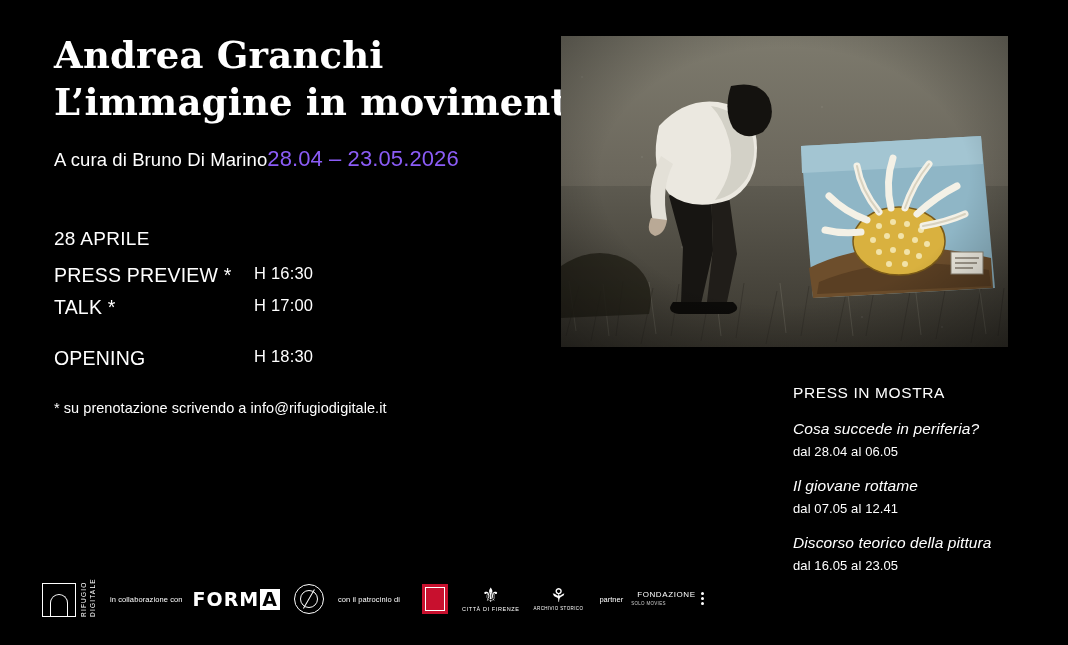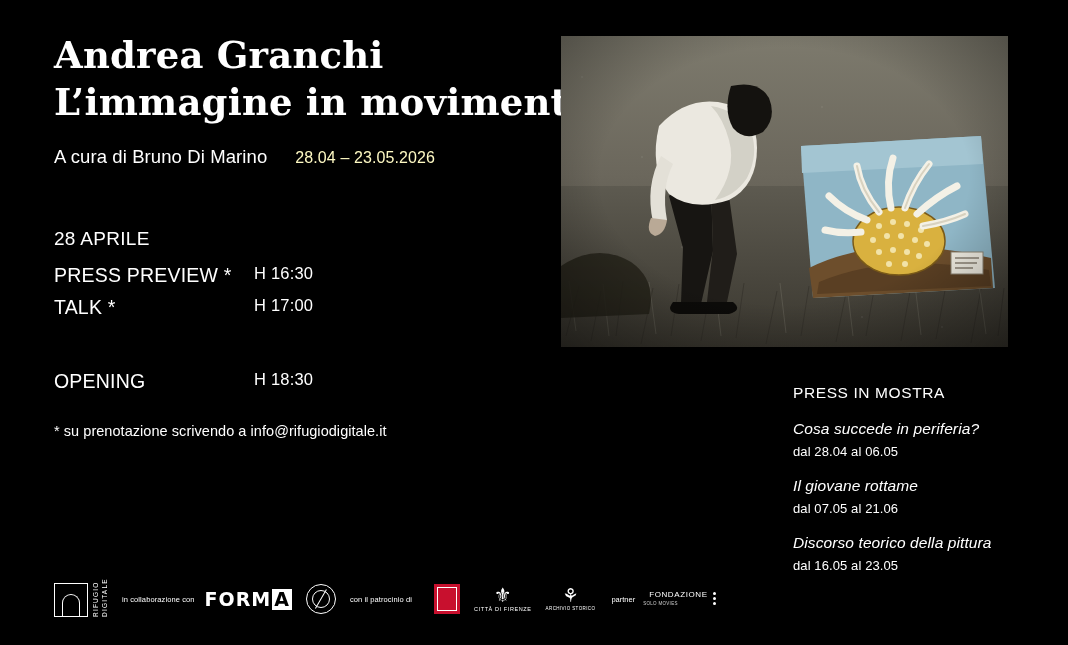--- a/index.html
+++ b/index.html
@@ -47,24 +47,23 @@
     width: 490px;
     display: flex;
     align-items: baseline;
   }
   .curator {
     font-size: 18.5px;
     letter-spacing: 0.1px;
     color: #ffffff;
   }
   .dates {
-    font-size: 16px;
+    font-size: 22px;
     letter-spacing: 0.1px;
-    color: #fef9c3;
-    margin-left: 28px;
+    color: #8b5cf6;
   }
 
   
   .program {
     position: absolute;
     left: 54px;
     top: 228px;
     width: 520px;
   }
   .p-date {
@@ -96,21 +95,21 @@
     letter-spacing: 0.2px;
   }
   .evt-note {
     font-size: 15.5px;
     line-height: 22px;
     letter-spacing: 0.05px;
     margin-top: 2px;
     margin-bottom: 4px;
   }
   .evt.opening {
-    margin-top: 51px;
+    margin-top: 28px;
   }
   .evt.opening .evt-name { font-size: 19.5px; }
   .footnote {
     margin-top: 30px;
     font-size: 14.5px;
     letter-spacing: 0.05px;
   }
 
   
   .photo {
@@ -144,21 +143,21 @@
     margin-bottom: 6px;
   }
   .film-range {
     font-size: 13px;
     letter-spacing: 0.1px;
   }
 
   
   .logos {
     position: absolute;
-    left: 54px;
+    left: 42px;
     bottom: 24px;
     height: 44px;
     display: flex;
     align-items: center;
   }
   .logo-box { display: flex; align-items: center; }
   .rifugio-logo {
     display: flex;
     align-items: flex-end;
   }
@@ -484,21 +483,21 @@
 
   <div class="films">
     <div class="films-title">PRESS IN MOSTRA</div>
 
     <div class="film-item">
       <div class="film-name">Cosa succede in periferia?</div>
       <div class="film-range">dal 28.04 al 06.05</div>
     </div>
     <div class="film-item">
       <div class="film-name">Il giovane rottame</div>
-      <div class="film-range">dal 07.05 al 21.06</div>
+      <div class="film-range">dal 07.05 al 12.41</div>
     </div>
     <div class="film-item">
       <div class="film-name">Discorso teorico della pittura</div>
       <div class="film-range">dal 16.05 al 23.05</div>
     </div>
   </div>
 
   <div class="logos">
 
     <div class="logo-box rifugio-logo">

